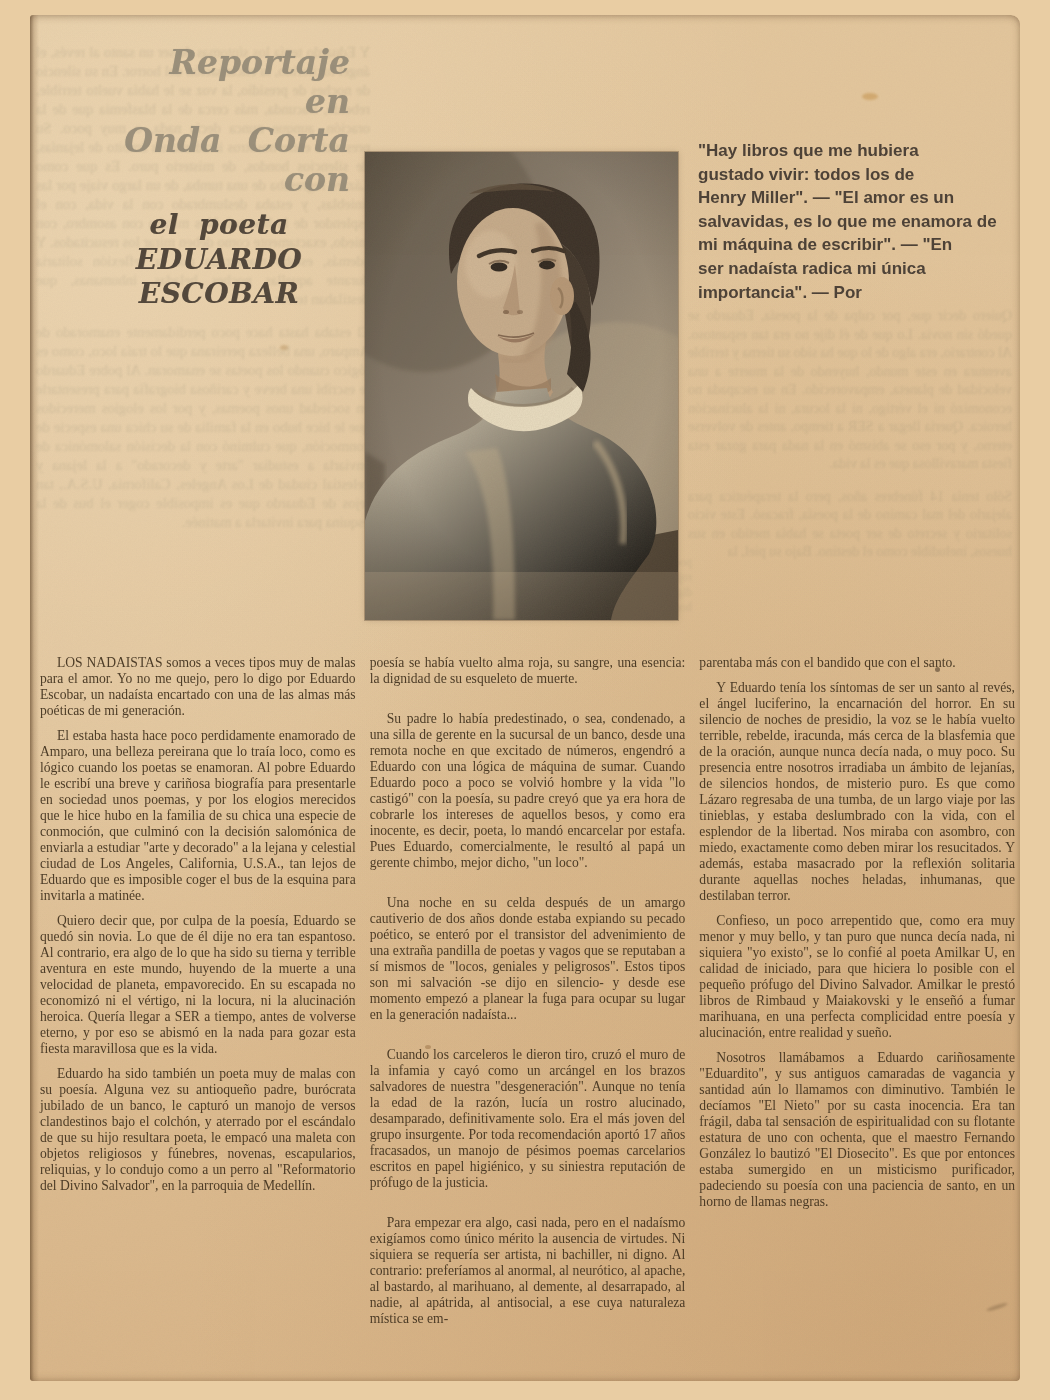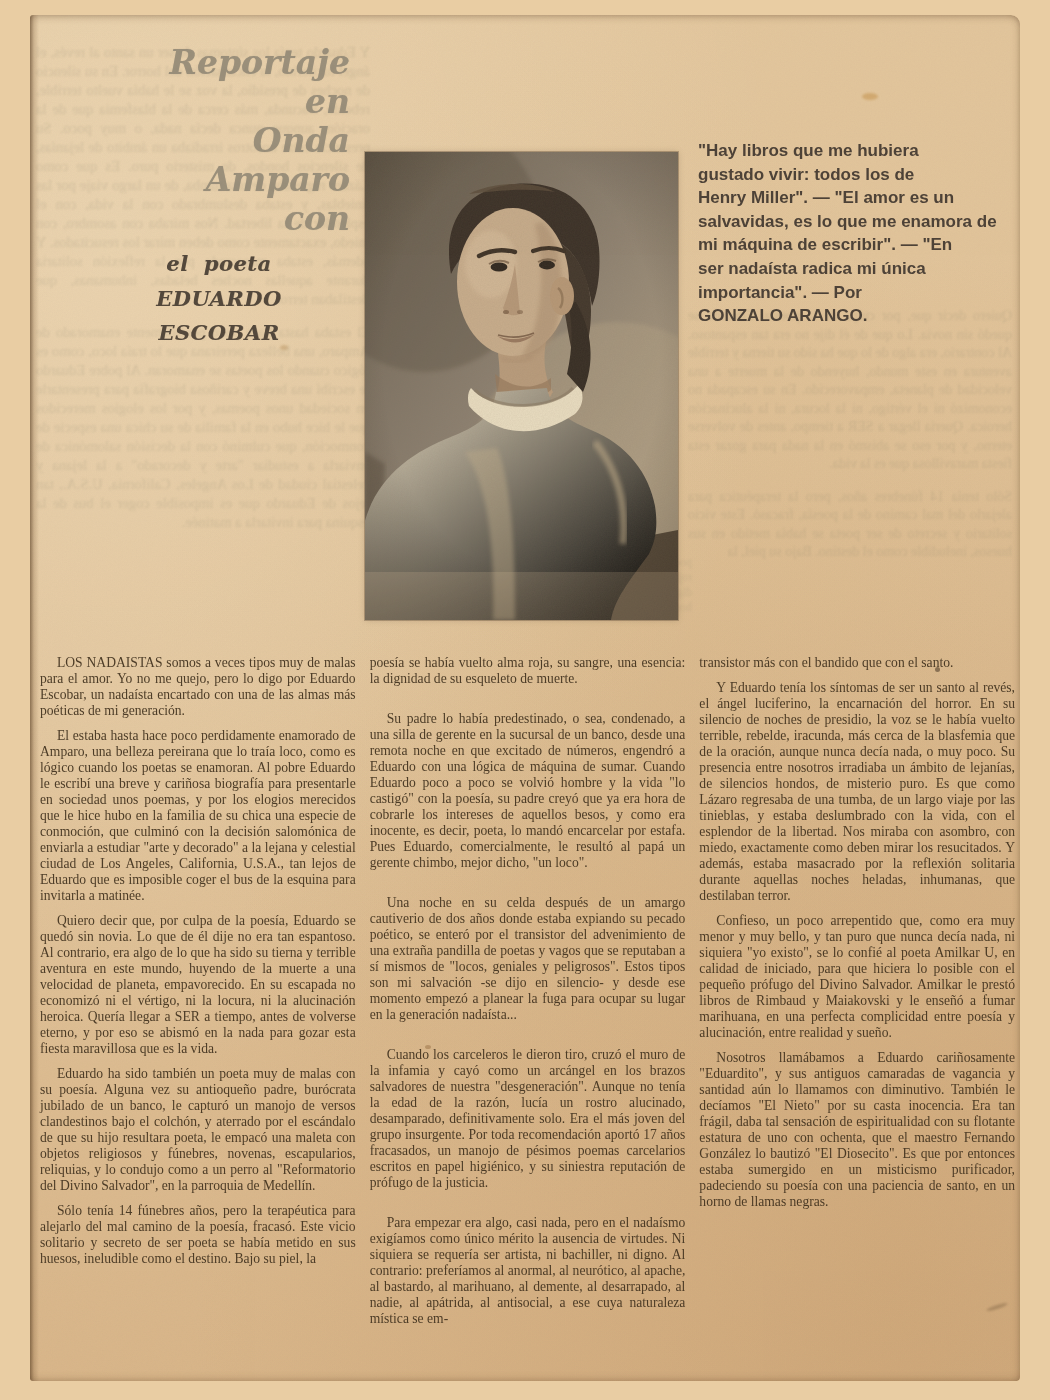--- a/index.html
+++ b/index.html
@@ -40,21 +40,21 @@
   
   .masthead{position:absolute;z-index:2;left:58px;top:28px;width:262px;}
   .kicker{
     font-family:"DejaVu Serif", serif;font-style:italic;font-weight:bold;
     font-size:33px;line-height:39px;text-align:right;word-spacing:.45em;
     color:#8a8271;opacity:.82;white-space:pre-line;
     text-shadow:0 0 1px rgba(138,130,113,.5);
   }
   .title{
     margin:9px 0 0;font-family:"DejaVu Serif", serif;font-style:italic;font-weight:bold;
-    font-size:21px;line-height:34.5px;text-align:center;word-spacing:.35em;
+    font-size:28px;line-height:34.5px;text-align:center;word-spacing:.35em;
     color:#51463a;white-space:pre-line;letter-spacing:.5px;
     text-shadow:.4px .4px 0 rgba(60,48,36,.35);
   }
   
   .photo{
     position:absolute;z-index:2;left:335px;top:137px;width:313px;height:468px;margin:0;
     box-shadow:0 0 0 1px rgba(88,70,50,.35), 0 0 6px rgba(88,70,50,.25);
   }
   .photo svg{display:block;width:100%;height:100%;}
   
@@ -96,21 +96,21 @@
     <p>Quiero decir que, por culpa de la poesía, Eduardo se quedó sin novia. Lo que de él dije no era tan espantoso. Al contrario, era algo de lo que ha sido su tierna y terrible aventura en este mundo, huyendo de la muerte a una velocidad de planeta, empavorecido. En su escapada no economizó ni el vértigo, ni la locura, ni la alucinación heroica. Quería llegar a SER a tiempo, antes de volverse eterno, y por eso se abismó en la nada para gozar esta fiesta maravillosa que es la vida.</p>
     <p>Sólo tenía 14 fúnebres años, pero la terapéutica para alejarlo del mal camino de la poesía, fracasó. Este vicio solitario y secreto de ser poeta se había metido en sus huesos, ineludible como el destino. Bajo su piel, la</p>
   </div>
   <div class="ghost g3" aria-hidden="true">
     <p>poesía se había vuelto alma roja, su sangre, una esencia: la dignidad de su esqueleto de hombre.</p>
   </div>
 
   <header class="masthead">
     <div class="kicker">Reportaje
 en
-Onda Amparo
+Onda Corta
 con</div>
     <h1 class="title">el poeta
 EDUARDO
 ESCOBAR</h1>
   </header>
 
   <figure class="photo">
     <svg viewBox="0 0 313 468" preserveAspectRatio="none">
       <defs>
         <linearGradient id="bgG" x1="0" y1="0" x2="1" y2="1">
@@ -190,40 +190,38 @@
   </figure>
 
   <aside class="pullquote">
     <p>"Hay libros que me hubiera
 gustado vivir: todos los de
 Henry Miller". — "El amor es un
 salvavidas, es lo que me enamora de
 mi máquina de escribir". — "En
 ser nadaísta radica mi única
 importancia". — Por</p>
-    <p class="byline">GONZALO ARANGO.</p>
   </aside>
 
   <section class="columns">
     <div class="col">
       <p>LOS NADAISTAS somos a veces tipos muy de malas para el amor. Yo no me quejo, pero lo digo por Eduardo Escobar, un nadaísta encartado con una de las almas más poéticas de mi generación.</p>
       <p>El estaba hasta hace poco perdidamente enamorado de Amparo, una belleza pereirana que lo traía loco, como es lógico cuando los poetas se enamoran. Al pobre Eduardo le escribí una breve y cariñosa biografía para presentarle en sociedad unos poemas, y por los elogios merecidos que le hice hubo en la familia de su chica una especie de conmoción, que culminó con la decisión salomónica de enviarla a estudiar "arte y decorado" a la lejana y celestial ciudad de Los Angeles, California, U.S.A., tan lejos de Eduardo que es imposible coger el bus de la esquina para invitarla a matinée.</p>
       <p>Quiero decir que, por culpa de la poesía, Eduardo se quedó sin novia. Lo que de él dije no era tan espantoso. Al contrario, era algo de lo que ha sido su tierna y terrible aventura en este mundo, huyendo de la muerte a una velocidad de planeta, empavorecido. En su escapada no economizó ni el vértigo, ni la locura, ni la alucinación heroica. Quería llegar a SER a tiempo, antes de volverse eterno, y por eso se abismó en la nada para gozar esta fiesta maravillosa que es la vida.</p>
       <p>Eduardo ha sido también un poeta muy de malas con su poesía. Alguna vez su antioqueño padre, burócrata jubilado de un banco, le capturó un manojo de versos clandestinos bajo el colchón, y aterrado por el escándalo de que su hijo resultara poeta, le empacó una maleta con objetos religiosos y fúnebres, novenas, escapularios, reliquias, y lo condujo como a un perro al "Reformatorio del Divino Salvador", en la parroquia de Medellín.</p>
-      <p>Sólo tenía 14 fúnebres años, pero la terapéutica para alejarlo del mal camino de la poesía, fracasó. Este vicio solitario y secreto de ser poeta se había metido en sus huesos, ineludible como el destino. Bajo su piel, la</p>
     </div>
     <div class="col">
       <p class="noindent sp">poesía se había vuelto alma roja, su sangre, una esencia: la dignidad de su esqueleto de muerte.</p>
       <p class="sp">Su padre lo había predestinado, o sea, condenado, a una silla de gerente en la sucursal de un banco, desde una remota noche en que excitado de números, engendró a Eduardo con una lógica de máquina de sumar. Cuando Eduardo poco a poco se volvió hombre y la vida "lo castigó" con la poesía, su padre creyó que ya era hora de cobrarle los intereses de aquellos besos, y como era inocente, es decir, poeta, lo mandó encarcelar por estafa. Pues Eduardo, comercialmente, le resultó al papá un gerente chimbo, mejor dicho, "un loco".</p>
       <p class="sp">Una noche en su celda después de un amargo cautiverio de dos años donde estaba expiando su pecado poético, se enteró por el transistor del advenimiento de una extraña pandilla de poetas y vagos que se reputaban a sí mismos de "locos, geniales y peligrosos". Estos tipos son mi salvación -se dijo en silencio- y desde ese momento empezó a planear la fuga para ocupar su lugar en la generación nadaísta...</p>
       <p class="sp">Cuando los carceleros le dieron tiro, cruzó el muro de la infamia y cayó como un arcángel en los brazos salvadores de nuestra "desgeneración". Aunque no tenía la edad de la razón, lucía un rostro alucinado, desamparado, definitivamente solo. Era el más joven del grupo insurgente. Por toda recomendación aportó 17 años fracasados, un manojo de pésimos poemas carcelarios escritos en papel higiénico, y su siniestra reputación de prófugo de la justicia.</p>
       <p>Para empezar era algo, casi nada, pero en el nadaísmo exigíamos como único mérito la ausencia de virtudes. Ni siquiera se requería ser artista, ni bachiller, ni digno. Al contrario: preferíamos al anormal, al neurótico, al apache, al bastardo, al marihuano, al demente, al desarrapado, al nadie, al apátrida, al antisocial, a ese cuya naturaleza mística se em-</p>
     </div>
     <div class="col">
-      <p class="noindent">transistor más con el bandido que con el santo.</p>
+      <p class="noindent">parentaba más con el bandido que con el santo.</p>
       <p>Y Eduardo tenía los síntomas de ser un santo al revés, el ángel luciferino, la encarnación del horror. En su silencio de noches de presidio, la voz se le había vuelto terrible, rebelde, iracunda, más cerca de la blasfemia que de la oración, aunque nunca decía nada, o muy poco. Su presencia entre nosotros irradiaba un ámbito de lejanías, de silencios hondos, de misterio puro. Es que como Lázaro regresaba de una tumba, de un largo viaje por las tinieblas, y estaba deslumbrado con la vida, con el esplendor de la libertad. Nos miraba con asombro, con miedo, exactamente como deben mirar los resucitados. Y además, estaba masacrado por la reflexión solitaria durante aquellas noches heladas, inhumanas, que destilaban terror.</p>
       <p>Confieso, un poco arrepentido que, como era muy menor y muy bello, y tan puro que nunca decía nada, ni siquiera "yo existo", se lo confié al poeta Amilkar U, en calidad de iniciado, para que hiciera lo posible con el pequeño prófugo del Divino Salvador. Amilkar le prestó libros de Rimbaud y Maiakovski y le enseñó a fumar marihuana, en una perfecta complicidad entre poesía y alucinación, entre realidad y sueño.</p>
       <p>Nosotros llamábamos a Eduardo cariñosamente "Eduardito", y sus antiguos camaradas de vagancia y santidad aún lo llamamos con diminutivo. También le decíamos "El Nieto" por su casta inocencia. Era tan frágil, daba tal sensación de espiritualidad con su flotante estatura de uno con ochenta, que el maestro Fernando González lo bautizó "El Diosecito". Es que por entonces estaba sumergido en un misticismo purificador, padeciendo su poesía con una paciencia de santo, en un horno de llamas negras.</p>
     </div>
   </section>
 
   <div class="stain s1"></div>
   <div class="stain s2"></div>
   <div class="stain s3"></div>
   <div class="stain s4"></div>

